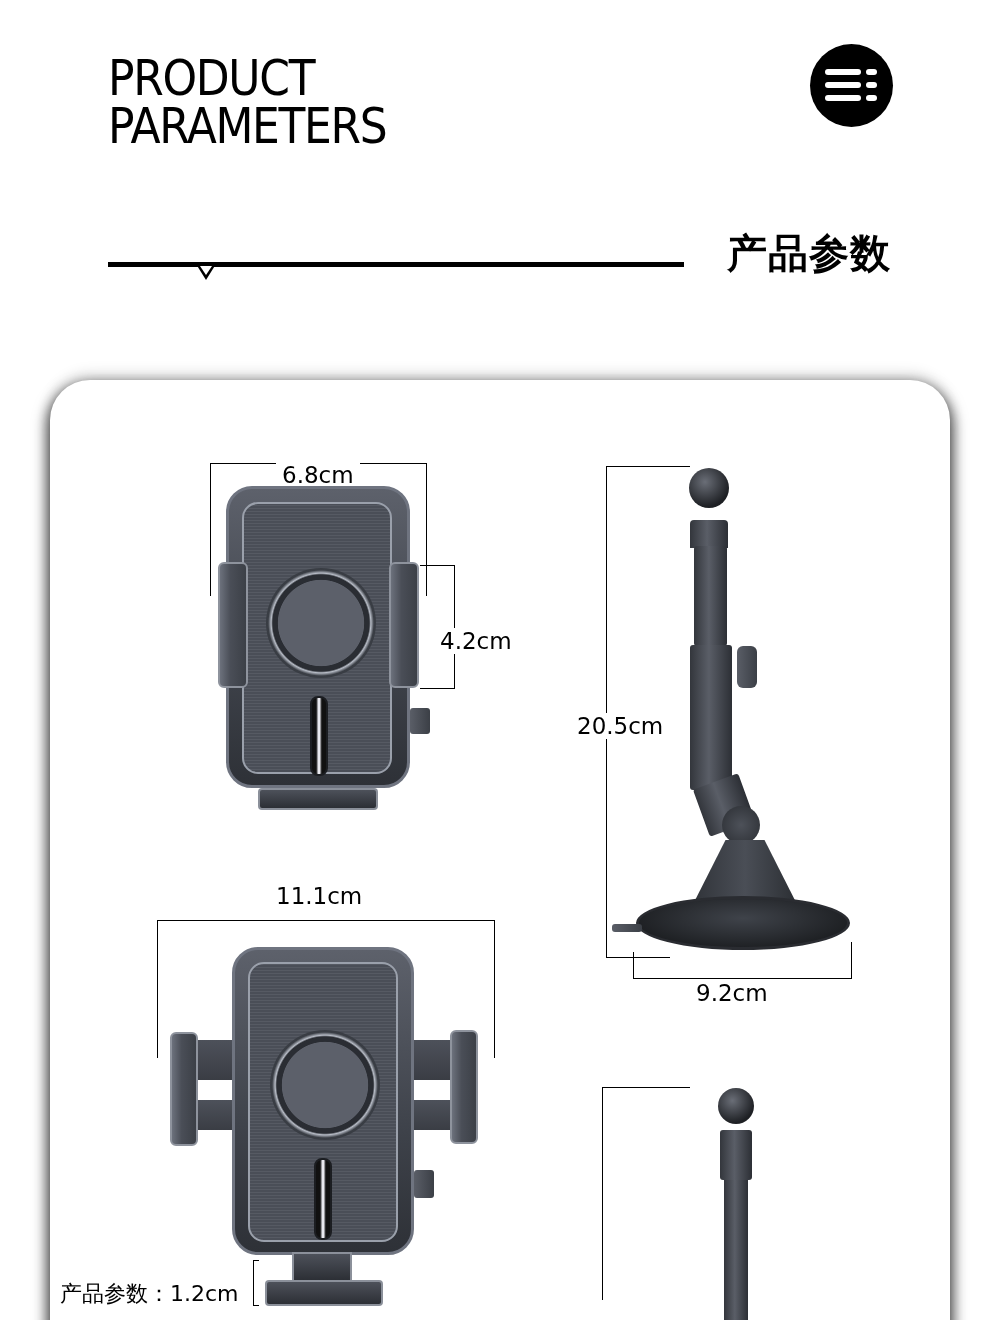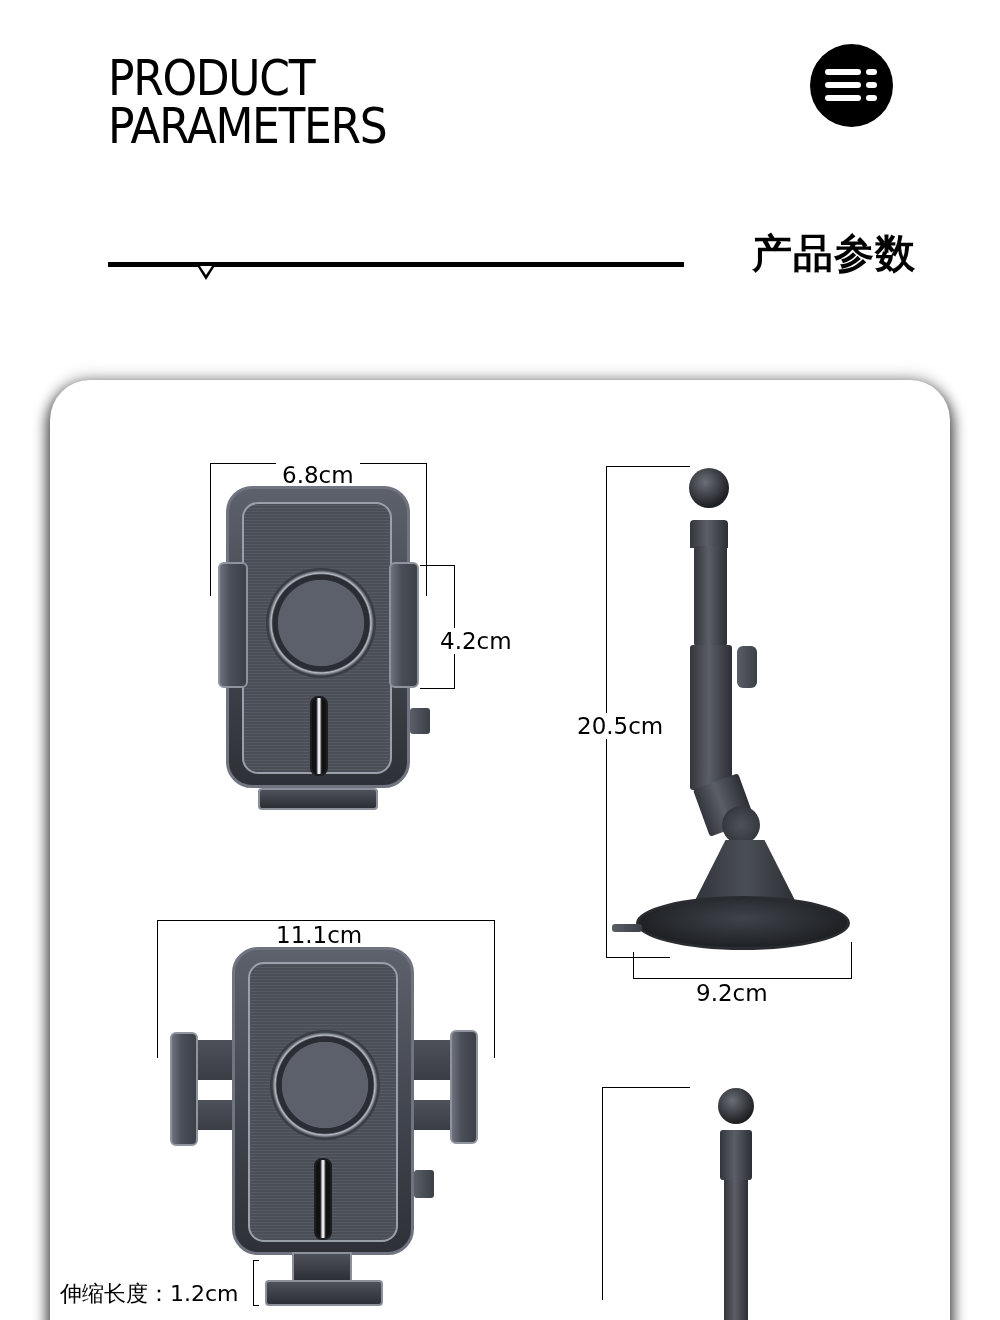--- a/index.html
+++ b/index.html
@@ -8,21 +8,21 @@
 
   .title { position: absolute; left: 108px; top: 54px; font-family: "DejaVu Sans", sans-serif; font-size: 50px; line-height: 48px; letter-spacing: -1.5px; font-weight: 400; transform: scaleX(0.88); transform-origin: left top; }
   .title span { display: block; }
 
   .menu-btn { position: absolute; left: 810px; top: 44px; width: 83px; height: 83px; border-radius: 50%; background: #000; cursor: pointer; }
   .menu-btn .bar { position: absolute; height: 6px; background: #fff; border-radius: 3px; }
 
   .divider { position: absolute; left: 108px; top: 262px; width: 576px; height: 5px; background: #000; }
   .divider-notch { position: absolute; left: 196px; top: 264px; width: 0; height: 0; border-left: 10px solid transparent; border-right: 10px solid transparent; border-top: 16px solid #000; }
   .divider-notch-inner { position: absolute; left: 200px; top: 266px; width: 0; height: 0; border-left: 6px solid transparent; border-right: 6px solid transparent; border-top: 9px solid #fff; }
-  .cn-title { position: absolute; left: 727px; top: 226px; font-family: "DejaVu Serif", serif; font-weight: 700; font-size: 40px; letter-spacing: 1px; margin-left: 25px; }
+  .cn-title { position: absolute; left: 727px; top: 226px; font-family: "DejaVu Serif", serif; font-weight: 700; font-size: 40px; letter-spacing: 1px; }
 
   .card { position: absolute; left: 50px; top: 380px; width: 900px; height: 1000px; background: #fff; border-radius: 40px 40px 0 0; box-shadow: -4px 6px 14px rgba(0,0,0,0.55), 4px 6px 14px rgba(0,0,0,0.55), 0 -6px 14px rgba(0,0,0,0.15); }
 
   .dim { position: absolute; font-family: "DejaVu Sans", sans-serif; font-size: 23px; background: #fff; padding: 0 6px; line-height: 26px; white-space: nowrap; margin-top: 14px; }
   .line { position: absolute; background: #000; }
 
   .device { position: absolute; }
   .holder-body { position: absolute; border-radius: 26px; background: linear-gradient(180deg,#5d616b,#3e424a 60%,#2e3137); border: 3px solid #6f7480; }
   .holder-plate { position: absolute; border-radius: 16px; background: repeating-linear-gradient(0deg,#4a4e57 0 2px,#565a63 2px 3px); border: 2px solid #9aa0ab; }
   .disc-outer { position: absolute; border-radius: 50%; background: radial-gradient(circle,#5c606a 55%,#2a2d33 56%,#2a2d33 62%,#b7bcc6 64%,#3a3e45 68%,#26292e 100%); }
@@ -109,40 +109,40 @@
     <div class="cone" style="left:680px;top:840px;width:130px;height:90px;clip-path:polygon(35% 0,65% 0,100% 100%,0 100%);"></div>
     <div class="suction" style="left:636px;top:896px;width:214px;height:54px;"></div>
     <div class="knob" style="left:612px;top:924px;width:30px;height:8px;"></div>
   </div>
 </div>
 
 <div>
   <div class="line" style="left:157px;top:920px;width:338px;height:1px;"></div>
   <div class="line" style="left:157px;top:920px;width:1px;height:138px;"></div>
   <div class="line" style="left:494px;top:920px;width:1px;height:138px;"></div>
-  <div class="dim" style="left:270px;top:908px;">11.1cm</div>
+  <div class="dim" style="left:270px;top:869px;">11.1cm</div>
 
   <div class="device">
     <div class="crossbar" style="left:190px;top:1040px;width:270px;height:40px;"></div>
     <div class="crossbar" style="left:190px;top:1100px;width:270px;height:30px;"></div>
     <div class="holder-body" style="left:232px;top:947px;width:182px;height:308px;"></div>
     <div class="holder-plate" style="left:248px;top:962px;width:150px;height:280px;"></div>
     <div class="disc-outer" style="left:270px;top:1030px;width:110px;height:110px;"></div>
     <div class="slot" style="left:314px;top:1158px;width:18px;height:82px;"></div>
     <div class="arm" style="left:170px;top:1032px;width:28px;height:114px;"></div>
     <div class="arm" style="left:450px;top:1030px;width:28px;height:114px;"></div>
     <div class="knob" style="left:414px;top:1170px;width:20px;height:28px;"></div>
     <div class="foot" style="left:292px;top:1252px;width:60px;height:30px;border-radius:0;"></div>
     <div class="foot" style="left:265px;top:1280px;width:118px;height:26px;"></div>
   </div>
 
   <div class="line" style="left:253px;top:1260px;width:6px;height:1px;"></div>
   <div class="line" style="left:253px;top:1260px;width:1px;height:46px;"></div>
   <div class="line" style="left:253px;top:1305px;width:6px;height:1px;"></div>
-  <div class="dim" style="left:60px;top:1267px;padding:0;background:transparent;font-size:22px;">伸缩长度：1.2cm</div>
+  <div class="dim" style="left:60px;top:1267px;padding:0;background:transparent;font-size:22px;">产品参数：1.2cm</div>
 </div>
 
 <div>
   <div class="line" style="left:602px;top:1087px;width:88px;height:1px;"></div>
   <div class="line" style="left:602px;top:1087px;width:1px;height:213px;"></div>
   <div class="device">
     <div class="ball" style="left:718px;top:1088px;width:36px;height:36px;"></div>
     <div class="pole" style="left:720px;top:1130px;width:32px;height:50px;"></div>
     <div class="pole" style="left:724px;top:1180px;width:24px;height:140px;border-radius:0;"></div>
   </div>

